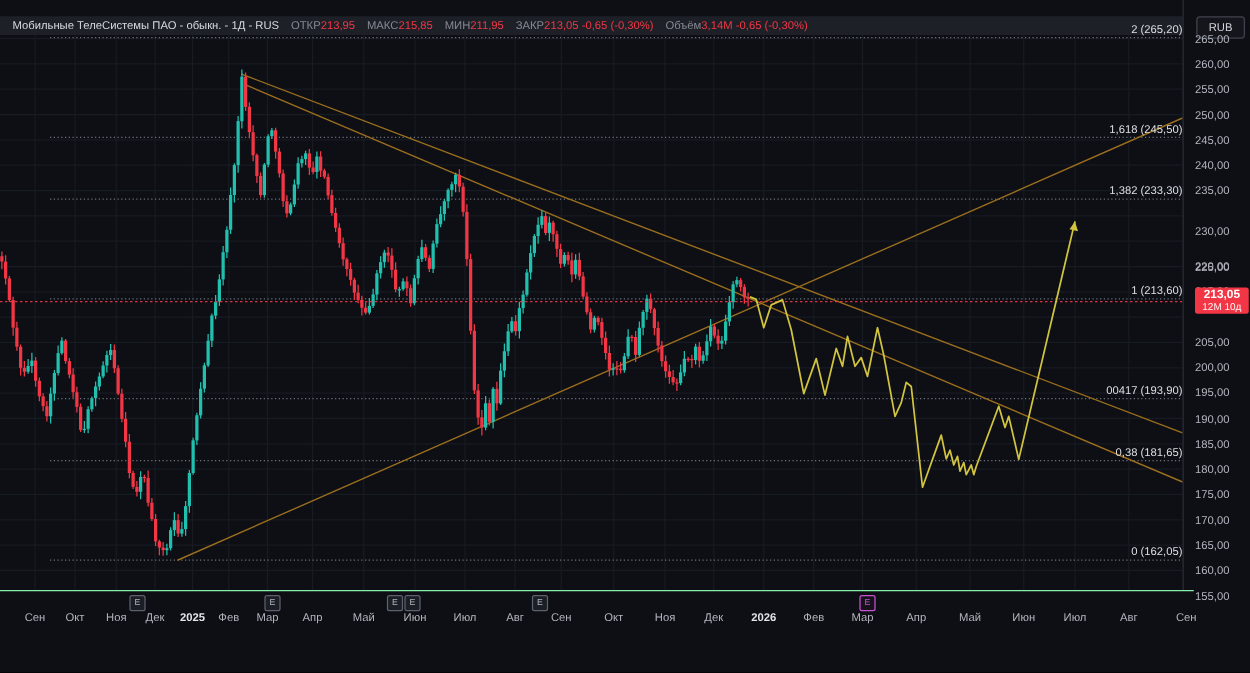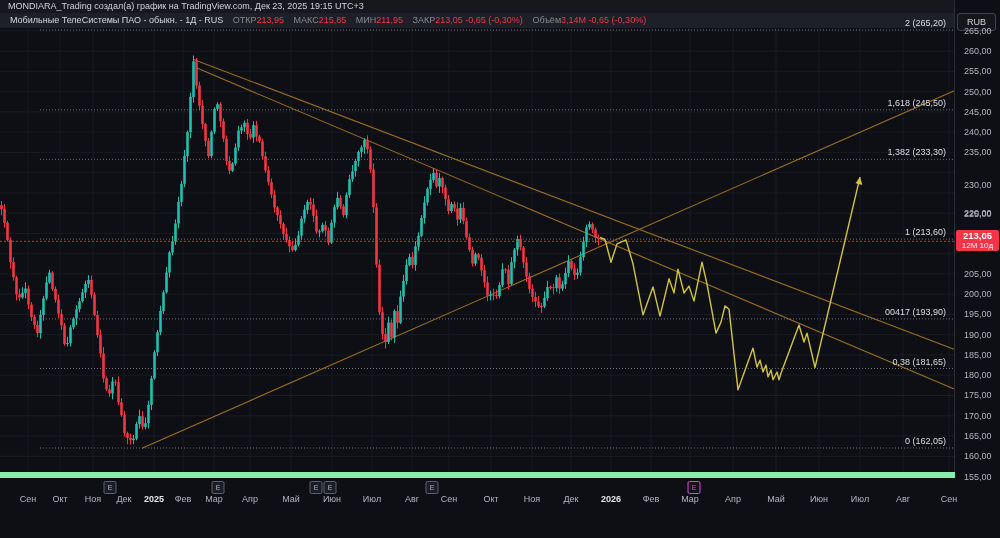--- a/index.html
+++ b/index.html
@@ -10,51 +10,48 @@
        color:#cfd2d9;font-size:9px;line-height:13px;padding-left:8px;box-sizing:border-box;white-space:nowrap;}
   #legend-bar{position:absolute;left:0;top:13px;width:100%;height:15px;background:#1d2027;
        color:#d1d4dc;font-size:9px;line-height:15px;padding-left:10px;box-sizing:border-box;white-space:nowrap;}
   #legend-bar .lbl{color:#868993;margin-left:7px;}
   #legend-bar .val-dn{color:#f23645;}
   #legend-bar .chg{color:#f23645;}
   #legend-bar .title{color:#d6d9e0;}
   
   #chart-svg{position:absolute;left:0;top:0;}
   
-  #price-axis{position:absolute;right:0;top:0;width:45px;height:505px;background:#0d0f14;border-left:1px solid #2a2e39;}
+  #price-axis{position:absolute;right:0;top:0;width:45px;height:505px;background:#0d0f14;border-left:1px solid #2a2e39;padding-left:8px;}
   .tick{position:absolute;left:9px;color:#b2b5be;font-size:9px;line-height:10px;}
   #rub-button{position:absolute;right:4px;top:13px;width:37px;height:16px;border:1px solid #40434e;border-radius:3px;
        color:#d1d4dc;font-size:9px;text-align:center;line-height:16px;background:#14161b;}
   #price-badge{position:absolute;right:1px;width:43px;background:#f23645;color:#fff;border-radius:2px;
        text-align:center;padding:1px 0;z-index:5;}
   #price-badge .p{font-size:9.5px;font-weight:bold;line-height:10px;}
   #price-badge .cd{font-size:8px;line-height:9px;opacity:.95;}
   
   .fib-label{position:absolute;color:#dcdee4;font-size:9px;line-height:10px;text-align:right;right:54px;white-space:nowrap;}
   
-  #time-axis{position:absolute;left:0;top:472px;width:955px;height:33px;border-top:6px solid #86efac;background:#0d0f14;}
+  #time-axis{position:absolute;left:0;top:472px;width:955px;height:33px;border-top:1px solid #86efac;background:#0d0f14;}
   .month{position:absolute;top:16px;color:#b2b5be;font-size:9px;transform:translateX(-50%);white-space:nowrap;}
   .month.year{color:#e3e5ea;font-weight:bold;}
   .ebadge{position:absolute;top:3px;width:11px;height:11px;border:1px solid #5d616e;border-radius:2px;background:#1b1e25;
        color:#b2b5be;font-size:7px;line-height:11px;text-align:center;transform:translateX(-50%);}
   .ebadge.future{border-color:#cc4fd6;color:#cc4fd6;background:#16121a;}
   
   #logo-bar{position:absolute;left:0;top:505px;width:100%;height:33px;background:#17191f;border-top:1px solid #23262e;}
   #tv-logo{position:absolute;left:14px;top:8px;display:flex;align-items:center;color:#fff;}
   #tv-logo .mark{width:22px;height:16px;margin-right:7px;}
   #tv-logo .word{font-size:14.5px;font-weight:bold;letter-spacing:.2px;}
 </style>
 </head>
 <body>
 
 <div id="app">
 
-  <div id="attribution-bar">
-    <span>MONDIARA_Trading создал(а) график на TradingView.com, Дек 23, 2025 19:15 UTC+3</span>
-  </div>
 
   <div id="legend-bar">
     <span class="title">Мобильные ТелеСистемы ПАО - обыкн. - 1Д - RUS</span>
     <span class="lbl">ОТКР</span><span class="val-dn">213,95</span>
     <span class="lbl">МАКС</span><span class="val-dn">215,85</span>
     <span class="lbl">МИН</span><span class="val-dn">211,95</span>
     <span class="lbl">ЗАКР</span><span class="val-dn">213,05</span>
     <span class="chg">-0,65 (-0,30%)</span>
     <span class="lbl">Объём</span><span class="val-dn">3,14M</span>
     <span class="chg">-0,65 (-0,30%)</span>

